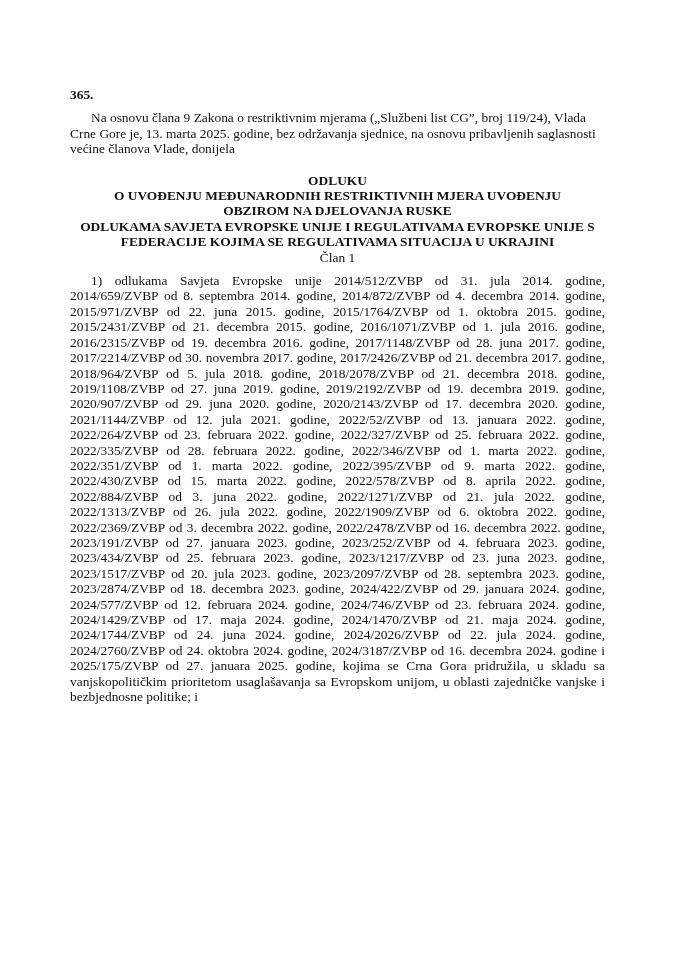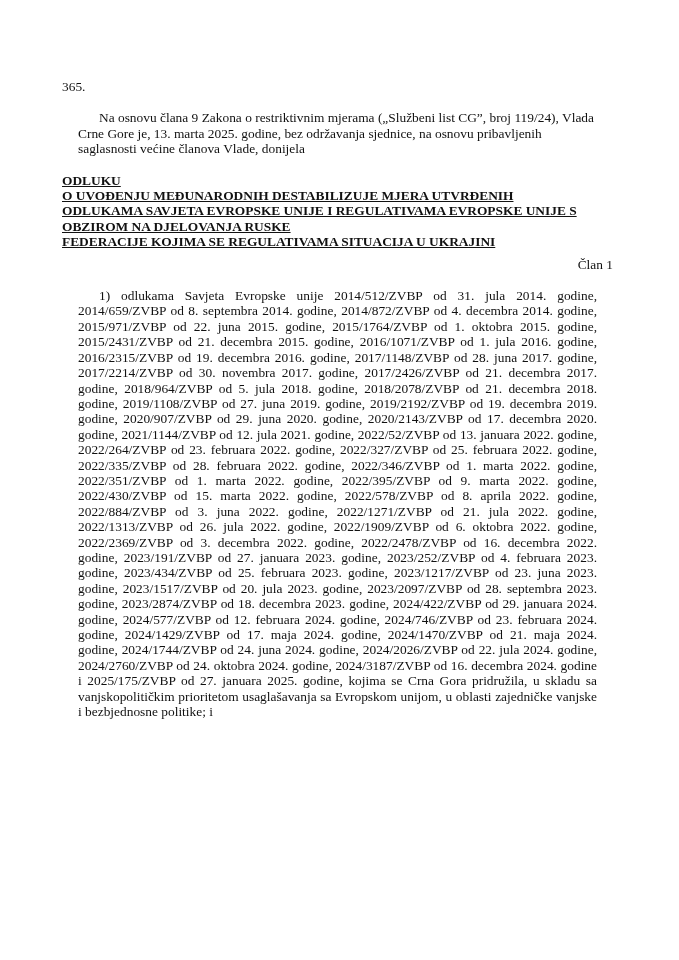--- a/index.html
+++ b/index.html
@@ -17,57 +17,57 @@
     }
     .page {
       position: absolute;
       left: 62px;
       top: 79px;
       width: 551px;
       font-size: 13.4px;
       line-height: 15.4px;
     }
     .num {
-      font-weight: normal;
-      margin: 0;
+      font-weight: bold;
+      margin: 8px;
     }
     .para {
-      margin: 16px;
+      margin: 8px;
       text-align: justify;
       text-indent: 21px;
     }
     .intro {
       text-align: left;
     }
     .title-block {
       margin-top: 16px;
+      text-align: center;
       font-weight: bold;
-      text-decoration: underline;
     }
     .title-block div {
       margin: 0;
     }
     .article {
-      margin-top: 7px;
-      text-align: right;
+      margin-top: 0;
+      text-align: center;
     }
     .justify-last {
       text-align-last: left;
     }
   </style>
 </head>
 <body>
 
 <div class="page">
   <p class="num">365.</p>
   <p class="para intro justify-last">Na osnovu člana 9 Zakona o restriktivnim mjerama („Službeni list CG”, broj 119/24), Vlada Crne Gore je, 13. marta 2025. godine, bez održavanja sjednice, na osnovu pribavljenih saglasnosti većine članova Vlade, donijela</p>
 
   <div class="title-block">
     <div>ODLUKU</div>
-    <div>O UVOĐENJU MEĐUNARODNIH DESTABILIZUJE MJERA UTVRĐENIH</div>
+    <div>O UVOĐENJU MEĐUNARODNIH RESTRIKTIVNIH MJERA UVOĐENJU</div>
+    <div>OBZIROM NA DJELOVANJA RUSKE</div>
     <div>ODLUKAMA SAVJETA EVROPSKE UNIJE I REGULATIVAMA EVROPSKE UNIJE S</div>
-    <div>OBZIROM NA DJELOVANJA RUSKE</div>
     <div>FEDERACIJE KOJIMA SE REGULATIVAMA SITUACIJA U UKRAJINI</div>
   </div>
 
   <div class="article">Član 1</div>
   <p class="para justify-last">1) odlukama Savjeta Evropske unije 2014/512/ZVBP od 31. jula 2014. godine, 2014/659/ZVBP od 8. septembra 2014. godine, 2014/872/ZVBP od 4. decembra 2014. godine, 2015/971/ZVBP od 22. juna 2015. godine, 2015/1764/ZVBP od 1. oktobra 2015. godine, 2015/2431/ZVBP od 21. decembra 2015. godine, 2016/1071/ZVBP od 1. jula 2016. godine, 2016/2315/ZVBP od 19. decembra 2016. godine, 2017/1148/ZVBP od 28. juna 2017. godine, 2017/2214/ZVBP od 30. novembra 2017. godine, 2017/2426/ZVBP od 21. decembra 2017. godine, 2018/964/ZVBP od 5. jula 2018. godine, 2018/2078/ZVBP od 21. decembra 2018. godine, 2019/1108/ZVBP od 27. juna 2019. godine, 2019/2192/ZVBP od 19. decembra 2019. godine, 2020/907/ZVBP od 29. juna 2020. godine, 2020/2143/ZVBP od 17. decembra 2020. godine, 2021/1144/ZVBP od 12. jula 2021. godine, 2022/52/ZVBP od 13. januara 2022. godine, 2022/264/ZVBP od 23. februara 2022. godine, 2022/327/ZVBP od 25. februara 2022. godine, 2022/335/ZVBP od 28. februara 2022. godine, 2022/346/ZVBP od 1. marta 2022. godine, 2022/351/ZVBP od 1. marta 2022. godine, 2022/395/ZVBP od 9. marta 2022. godine, 2022/430/ZVBP od 15. marta 2022. godine, 2022/578/ZVBP od 8. aprila 2022. godine, 2022/884/ZVBP od 3. juna 2022. godine, 2022/1271/ZVBP od 21. jula 2022. godine, 2022/1313/ZVBP od 26. jula 2022. godine, 2022/1909/ZVBP od 6. oktobra 2022. godine, 2022/2369/ZVBP od 3. decembra 2022. godine, 2022/2478/ZVBP od 16. decembra 2022. godine, 2023/191/ZVBP od 27. januara 2023. godine, 2023/252/ZVBP od 4. februara 2023. godine, 2023/434/ZVBP od 25. februara 2023. godine, 2023/1217/ZVBP od 23. juna 2023. godine, 2023/1517/ZVBP od 20. jula 2023. godine, 2023/2097/ZVBP od 28. septembra 2023. godine, 2023/2874/ZVBP od 18. decembra 2023. godine, 2024/422/ZVBP od 29. januara 2024. godine, 2024/577/ZVBP od 12. februara 2024. godine, 2024/746/ZVBP od 23. februara 2024. godine, 2024/1429/ZVBP od 17. maja 2024. godine, 2024/1470/ZVBP od 21. maja 2024. godine, 2024/1744/ZVBP od 24. juna 2024. godine, 2024/2026/ZVBP od 22. jula 2024. godine, 2024/2760/ZVBP od 24. oktobra 2024. godine, 2024/3187/ZVBP od 16. decembra 2024. godine i 2025/175/ZVBP od 27. januara 2025. godine, kojima se Crna Gora pridružila, u skladu sa vanjskopolitičkim prioritetom usaglašavanja sa Evropskom unijom, u oblasti zajedničke vanjske i bezbjednosne politike; i</p>
 </div>
 
 </body></html>

